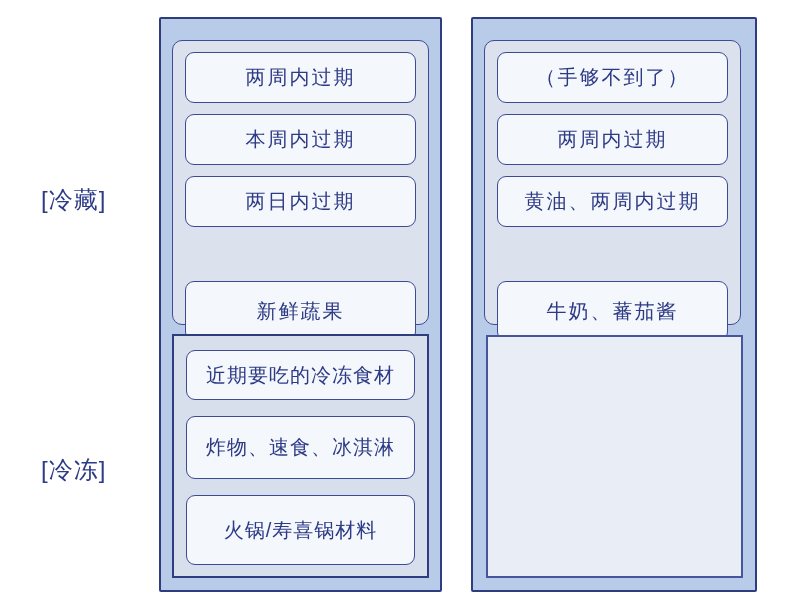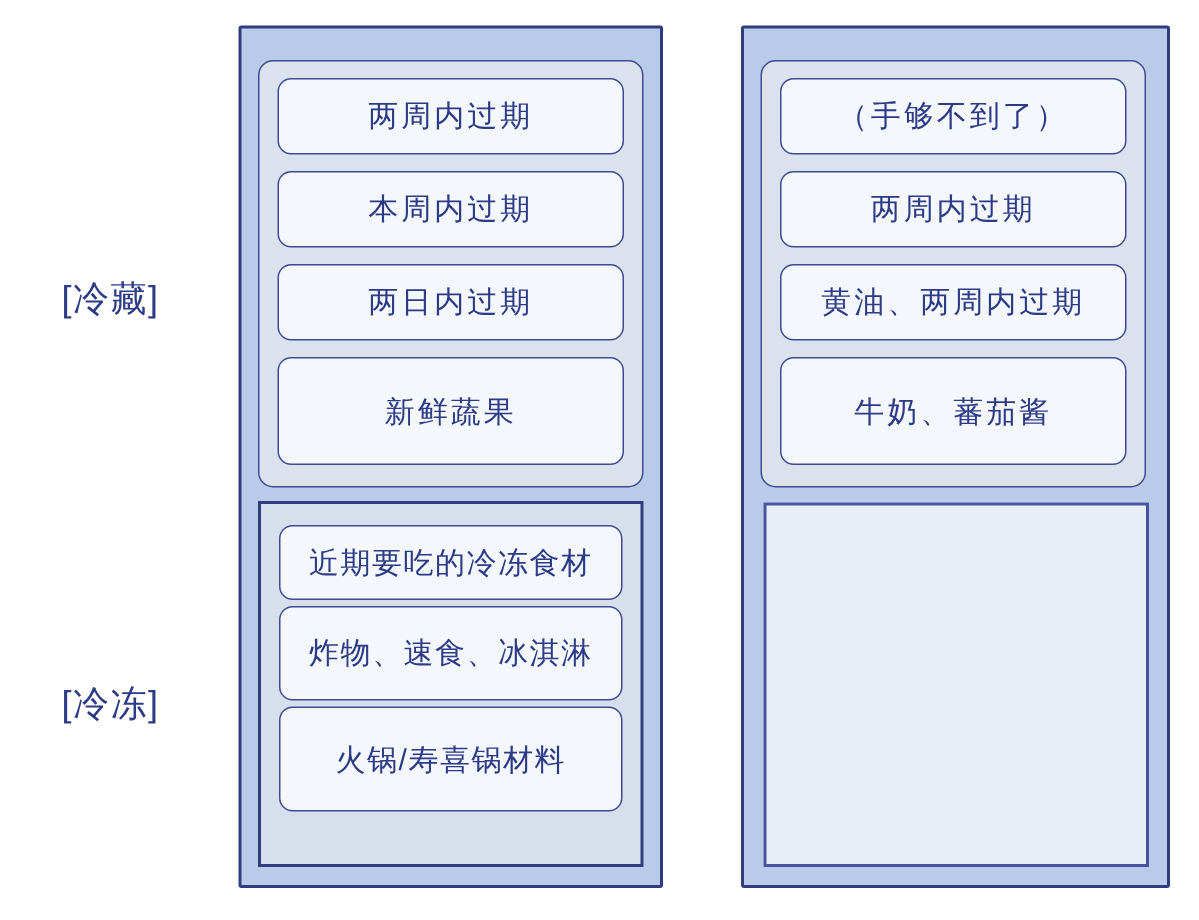--- a/index.html
+++ b/index.html
@@ -26,21 +26,21 @@
   .column {
     position: absolute;
     top: 17px;
     height: 575px;
     background: #b8cbe8;
     border: 2px solid #2f3c7e;
     box-sizing: border-box;
     border-radius: 2px;
   }
   .column.left  { left: 159px; width: 283px; }
-  .column.right { left: 494px; width: 286px; }
+  .column.right { left: 471px; width: 286px; }
 
   .section {
     position: absolute;
     box-sizing: border-box;
     display: flex;
     flex-direction: column;
   }
   .section.top {
     left: 11px; top: 21px;
     width: 257px; height: 285px;
@@ -49,21 +49,21 @@
     border-radius: 10px;
     padding: 11px 12px;
     gap: 11px;
   }
   .section.freezer-group {
     left: 11px; top: 315px;
     width: 257px; height: 244px;
     background: #d8dfec;
     border: 2px solid #2f3c7e;
     padding: 14px 12px;
-    gap: 4px;
+    gap: 16px;
   }
   .empty-panel {
     position: absolute;
     left: 13px; top: 316px;
     width: 257px; height: 243px;
     background: #e8edf6;
     border: 2px solid #47549e;
     box-sizing: border-box;
   }
 
@@ -75,21 +75,21 @@
     border: 1.5px solid #3e4a94;
     border-radius: 9px;
     display: flex;
     align-items: center;
     justify-content: center;
     color: #2d3a85;
     font-size: 20px;
     letter-spacing: 2px;
     white-space: nowrap;
   }
-  .shelf.tall { height: 72px; }
+  .shelf.tall { height: 60px; margin-top: 43px; }
   .shelf.fz1 { height: 50px; letter-spacing: 1px; }
   .shelf.fz2 { height: 63px; letter-spacing: 1px; }
   .shelf.fz3 { height: 70px; letter-spacing: 1px; }
 </style>
 </head>
 <body>
 
 <div class="canvas">
 
   <div class="side-label fridge">[冷藏]</div>

